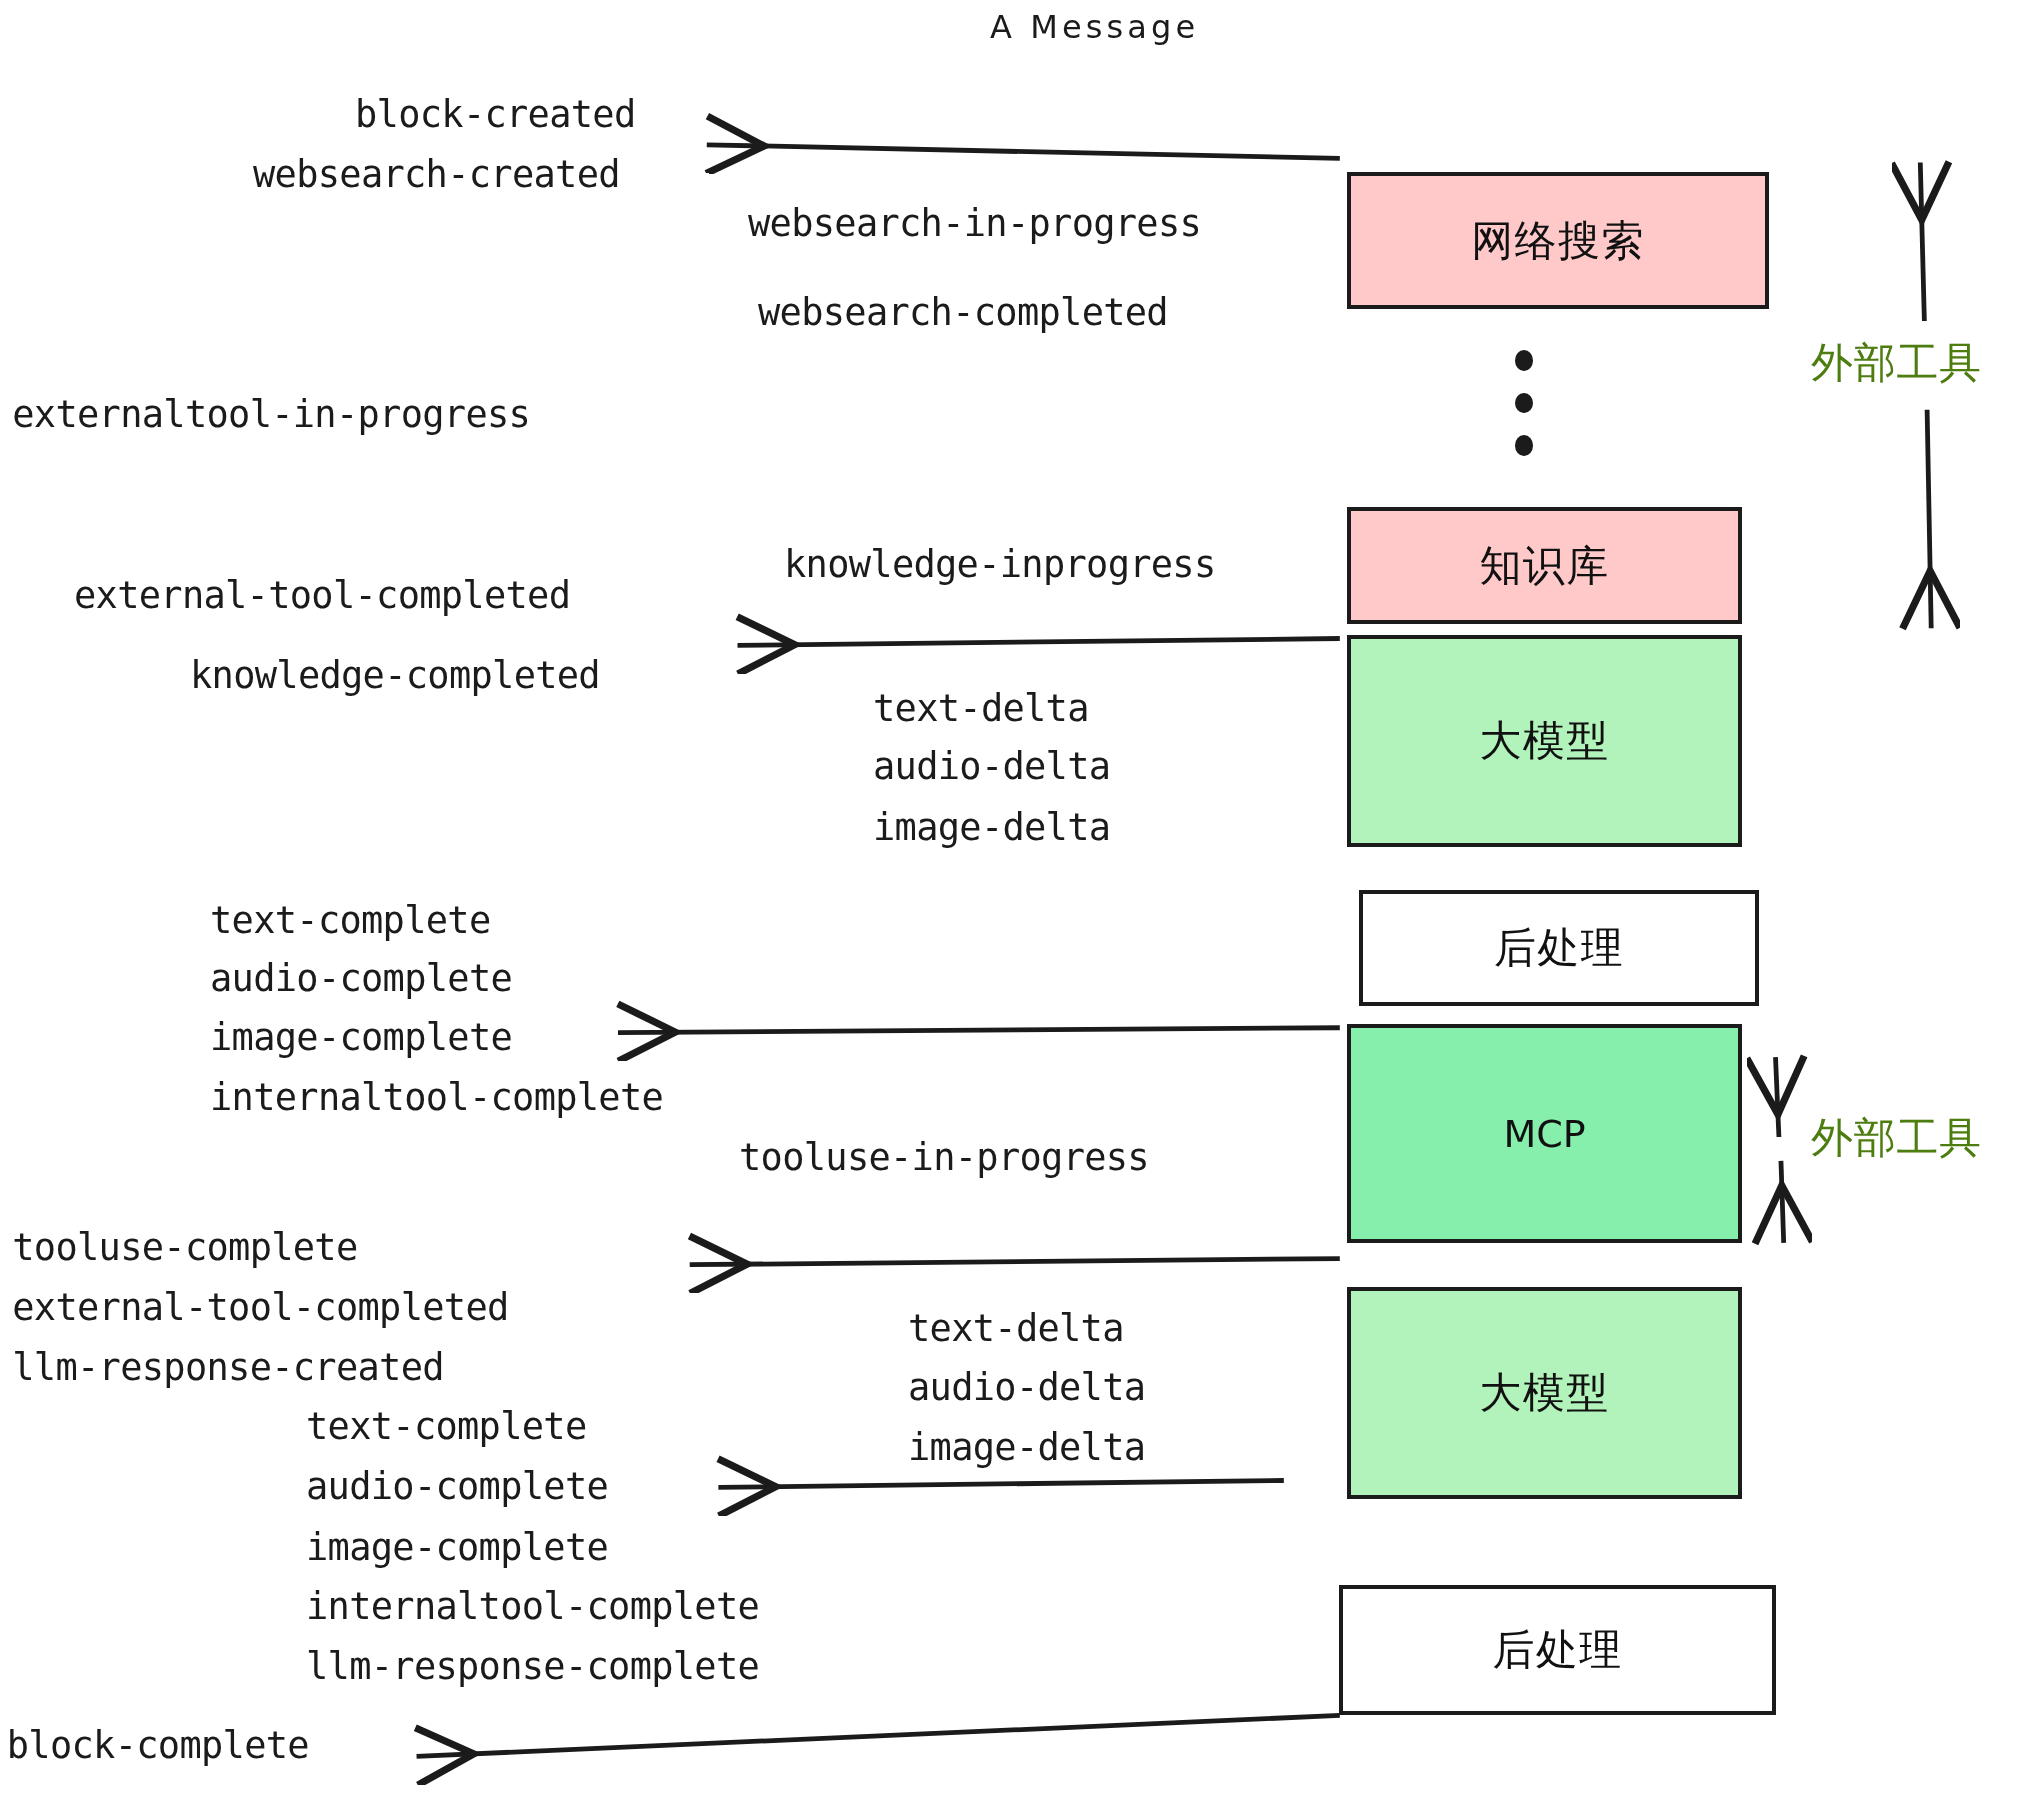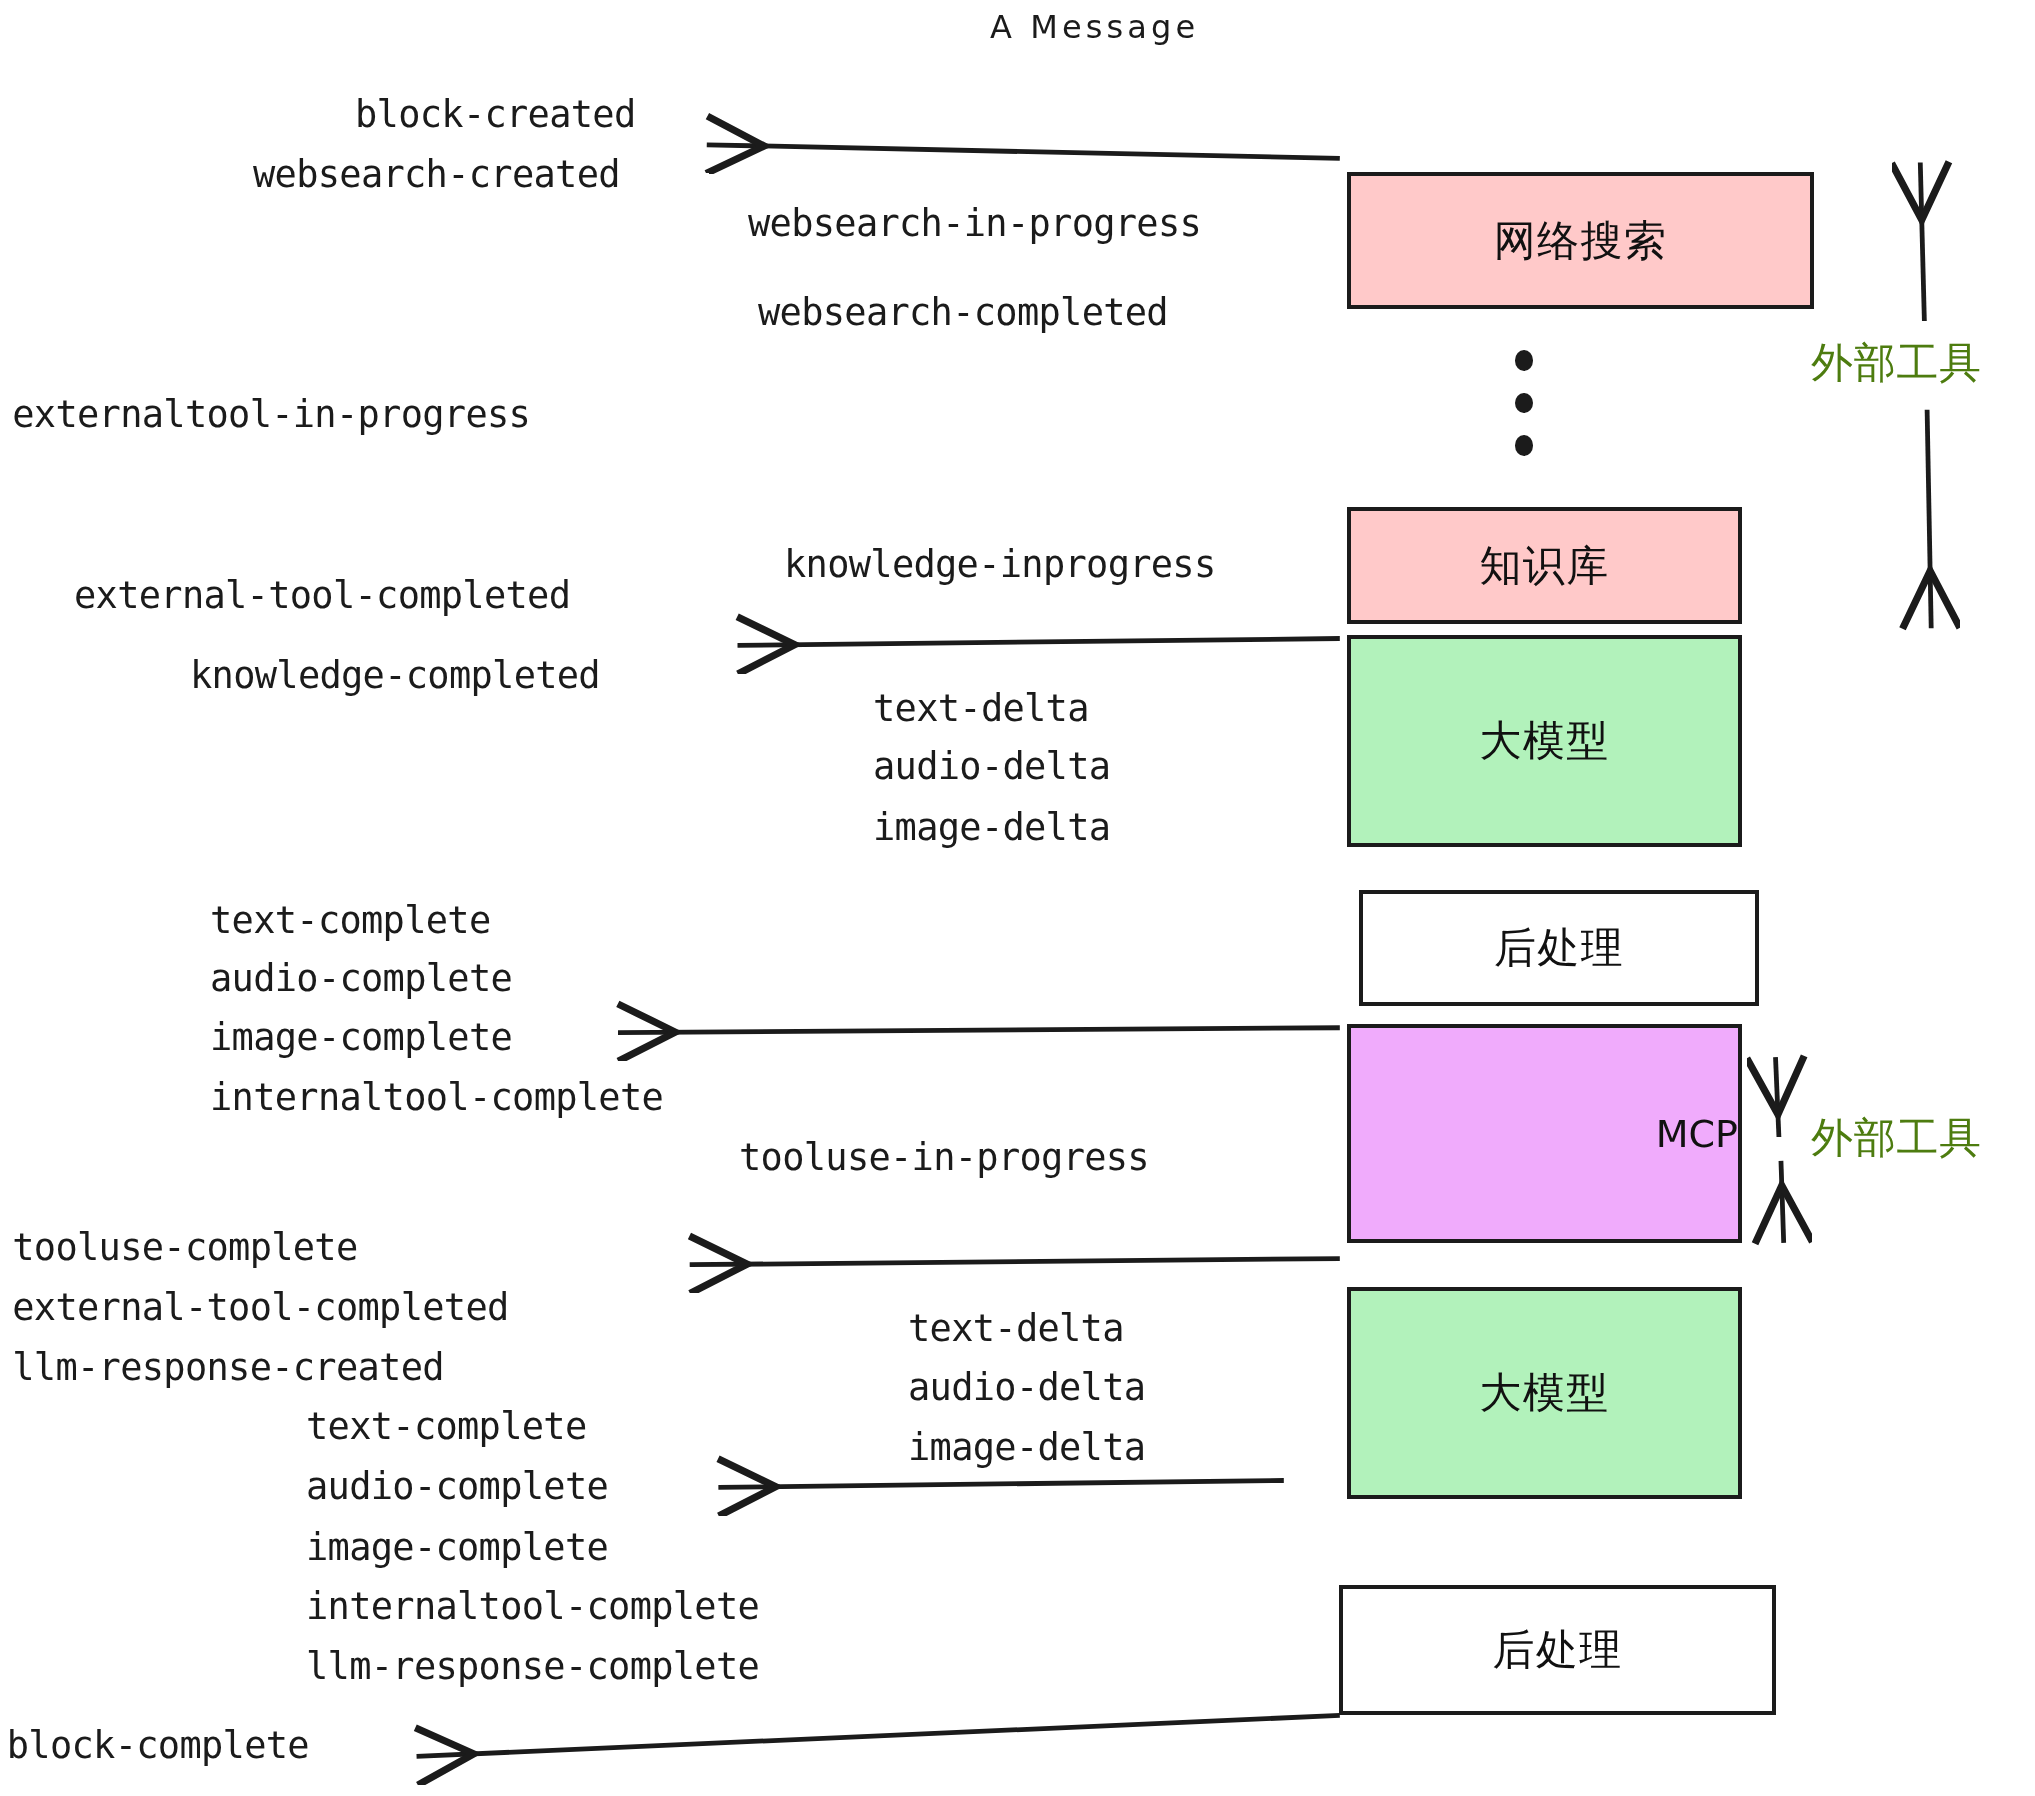--- a/index.html
+++ b/index.html
@@ -118,21 +118,21 @@
   <div class="evt" style="left:908px; top:1429px;">image-delta</div>
 
   <div class="evt" style="left:306px; top:1408px;">text-complete</div>
   <div class="evt" style="left:306px; top:1468px;">audio-complete</div>
   <div class="evt" style="left:306px; top:1529px;">image-complete</div>
   <div class="evt" style="left:306px; top:1588px;">internaltool-complete</div>
   <div class="evt" style="left:306px; top:1648px;">llm-response-complete</div>
 
   <div class="evt" style="left:6.8px; top:1727px;">block-complete</div>
 
-  <div class="box" style="left:1347px; top:172px; width:467px; height:137px; background:#FFC9C9;">
+  <div class="box" style="left:1347px; top:172px; width:422px; height:137px; background:#FFC9C9;">
     <span class="boxlabel">网络搜索</span>
   </div>
 
   <div class="dots" style="left:1515px; top:350px;">
     <span class="dot"></span>
     <span class="dot"></span>
     <span class="dot"></span>
   </div>
 
   <div class="box" style="left:1347px; top:507px; width:395px; height:117px; background:#FFC9C9;">
@@ -140,21 +140,21 @@
   </div>
 
   <div class="box" style="left:1347px; top:635px; width:395px; height:212px; background:#B2F2BB;">
     <span class="boxlabel">大模型</span>
   </div>
 
   <div class="box" style="left:1359px; top:890px; width:400px; height:116px; background:#FFFFFF;">
     <span class="boxlabel">后处理</span>
   </div>
 
-  <div class="box latin" style="left:1347px; top:1024px; width:395px; height:219px; background:#f0abfc;justify-content:flex-end;">
+  <div class="box latin" style="left:1347px; top:1024px; width:395px; height:219px; background:#86efac;">
     <span class="boxlabel">MCP</span>
   </div>
 
   <div class="box" style="left:1347px; top:1287px; width:395px; height:212px; background:#B2F2BB;">
     <span class="boxlabel">大模型</span>
   </div>
 
   <div class="box" style="left:1339px; top:1585px; width:437px; height:130px; background:#FFFFFF;">
     <span class="boxlabel">后处理</span>
   </div>

